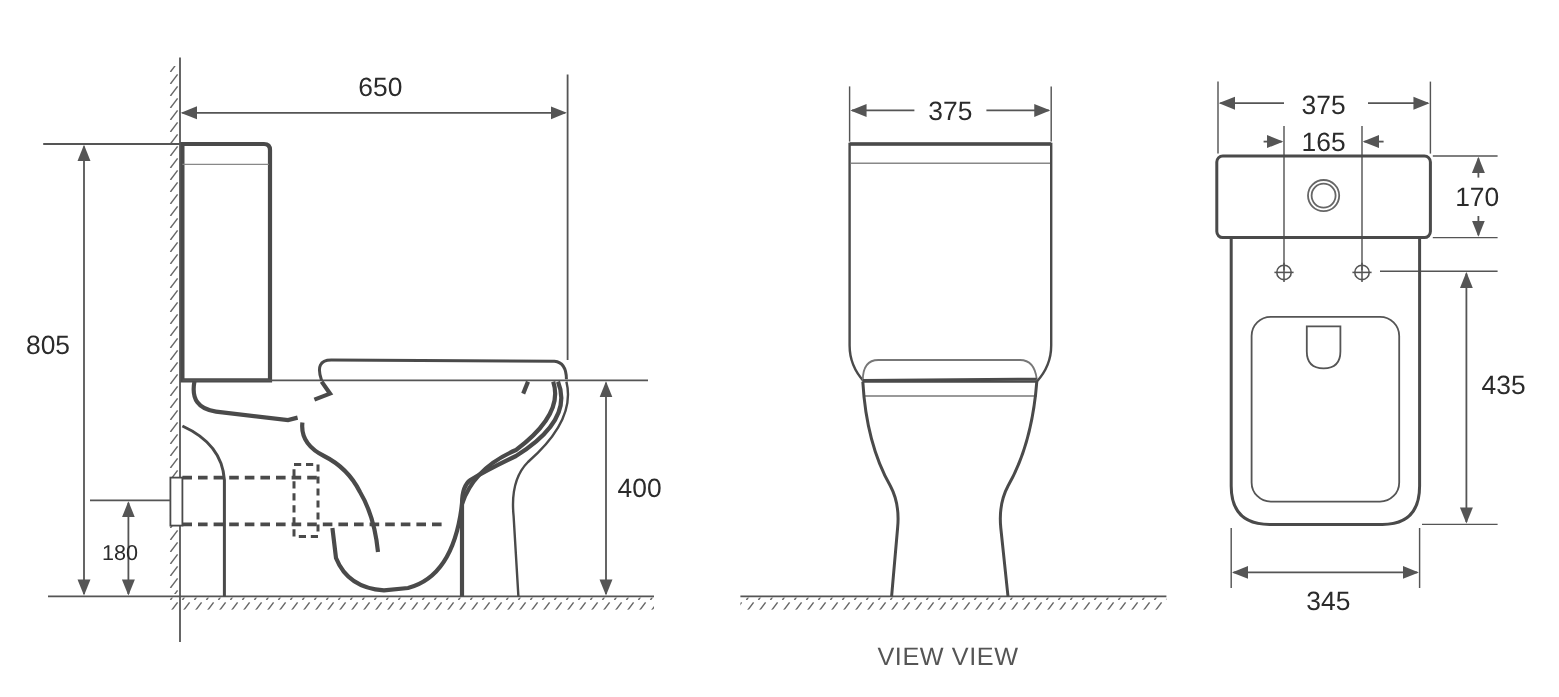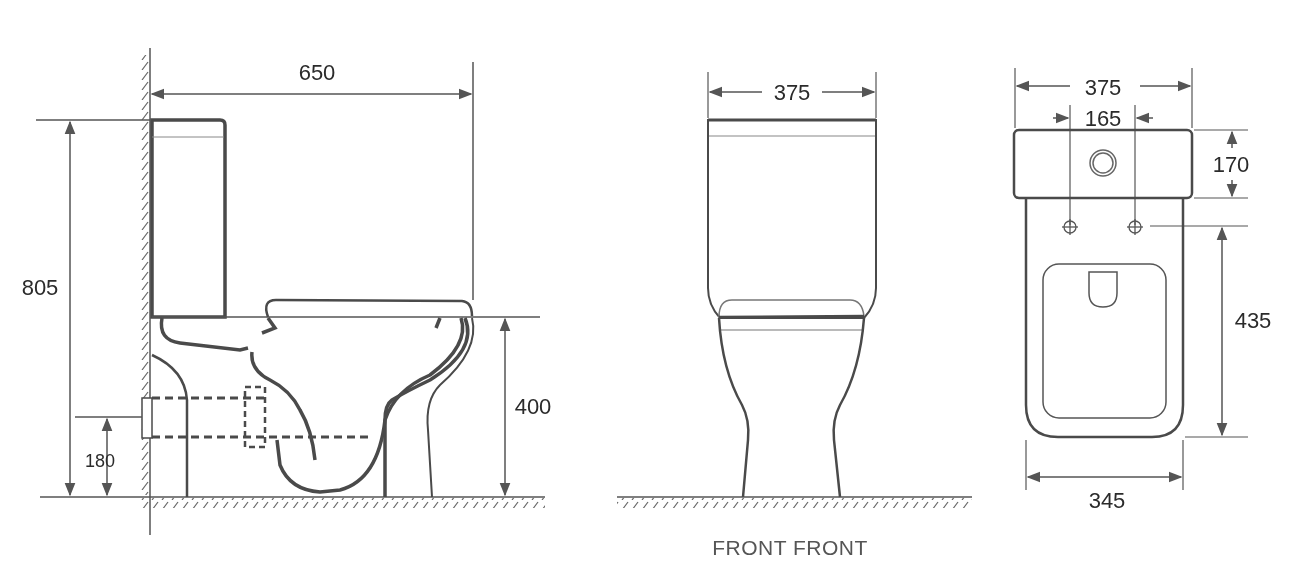--- a/index.html
+++ b/index.html
@@ -127,13 +127,13 @@
   <text class="dimtext" x="533" y="414" font-size="22" text-anchor="middle">400</text>
   <text class="dimtext" x="100" y="467" font-size="18" text-anchor="middle" fill="#555">180</text>
   <text class="dimtext" x="792" y="100" font-size="22" text-anchor="middle">375</text>
   <text class="dimtext" x="1103" y="95" font-size="22" text-anchor="middle">375</text>
   <text class="dimtext" x="1103" y="126" font-size="22" text-anchor="middle">165</text>
   <text class="dimtext" x="1231" y="172" font-size="22" text-anchor="middle">170</text>
   <text class="dimtext" x="1253" y="328" font-size="22" text-anchor="middle">435</text>
   <text class="dimtext" x="1107" y="508" font-size="22" text-anchor="middle">345</text>
 </svg>
 
-<div class="caption">FRONT FRONT</div>
+<div class="caption">VIEW VIEW</div>
 
 </body></html>

